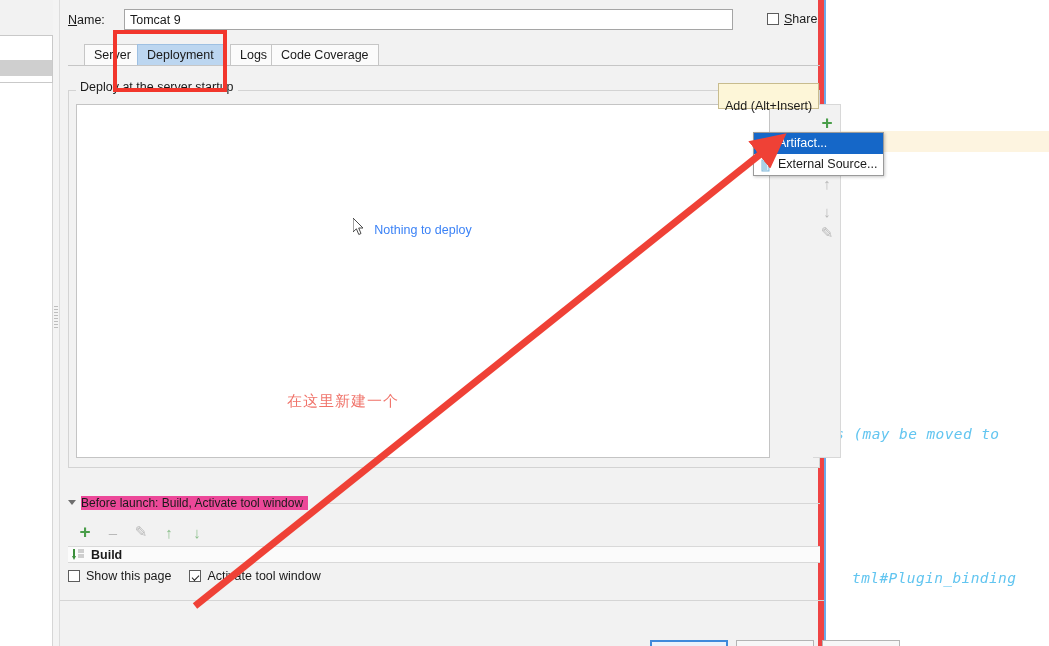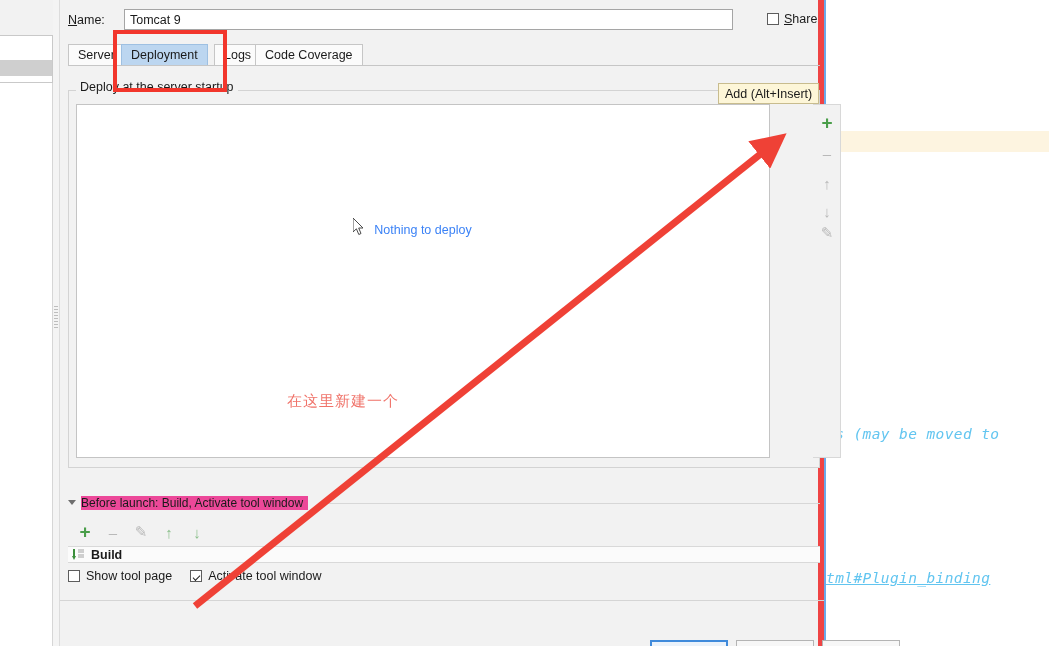--- a/index.html
+++ b/index.html
@@ -30,21 +30,21 @@
   .code-line {
     position: absolute;
     font-family: "DejaVu Sans Mono", monospace;
     font-style: italic;
     font-size: 14.5px;
     color: #62c5f0;
     white-space: pre;
     letter-spacing: 0.4px;
   }
   .code-line.l1 { left: 826px; top: 426px; }
-  .code-line.l2 { left: 826px; top: 570px; text-decoration: underline; }
+  .code-line.l2 { left: 852px; top: 570px; }
 
   
   .left-panel-bg { position: absolute; left: 0; top: 0; width: 60px; height: 646px; background: #f2f2f2; }
   .left-panel-card {
     position: absolute; left: 0px; top: 35px; width: 53px; height: 48px;
     background: #ffffff; border: 1px solid #c9c9c9; border-left: none;
   }
   .left-panel-row {
     position: absolute; left: 0px; top: 60px; width: 52px; height: 16px;
     background: #cfcfcf;
@@ -85,21 +85,21 @@
     display: inline-block; position: relative;
   }
   .cbx.checked::after {
     content: ""; position: absolute; left: 2px; top: 4px; width: 6px; height: 3px;
     border-left: 1.6px solid #222; border-bottom: 1.6px solid #222;
     transform: rotate(-45deg);
   }
   .share-label { font-size: 12.5px; }
 
   
-  .tabstrip { position: absolute; left: 8px; top: 44px; width: 752px; height: 22px; }
+  .tabstrip { position: absolute; left: 24px; top: 44px; width: 752px; height: 22px; }
   .tab {
     position: absolute; top: 0; height: 22px; line-height: 21px;
     padding: 0 9px; font-size: 12.5px; color: #1a1a1a;
     background: #fbfbfb; border: 1px solid #c6c6c6; border-bottom: none;
     cursor: default; white-space: nowrap;
   }
   .tab.active { background: #bcd6f0; border-color: #9ec0e2; font-weight: normal; }
 
   .tabline {
     position: absolute; left: 8px; top: 65px; width: 752px; height: 1px; background: #c6c6c6;
@@ -141,21 +141,21 @@
   }
   .tb-btn.plus { color: #4a9e4a; font-size: 19px; font-weight: bold; top: 8px; }
   .tb-btn.minus { top: 38px; }
   .tb-btn.up { top: 68px; }
   .tb-btn.down { top: 96px; }
   .tb-btn.edit { top: 118px; }
 
   
   .tooltip {
     position: absolute; left: 658px; top: 83px; height: 21px; line-height: 20px;
-    padding: 0 6px; background: #fdf6d8; border: 1px solid #c8bc8e;
+    padding: 12px 6px; background: #fdf6d8; border: 1px solid #c8bc8e;
     font-size: 12.5px; color: #1a1a1a; white-space: nowrap; z-index: 20;
   }
 
   
   .popup {
     position: absolute; left: 693px; top: 132px; width: 131px;
     background: #ffffff; border: 1px solid #9a9a9a;
     box-shadow: 1px 1px 3px rgba(0,0,0,0.22); z-index: 25;
   }
   .popup-item {
@@ -283,20 +283,41 @@
     <div class="list-toolbar">
       <div class="tb-btn plus">+</div>
       <div class="tb-btn minus">–</div>
       <div class="tb-btn up">↑</div>
       <div class="tb-btn down">↓</div>
       <div class="tb-btn edit">✎</div>
     </div>
 
     <div class="tooltip">Add (Alt+Insert)</div>
 
+    <div class="popup">
+      <div class="popup-item selected">
+        <span class="pi-icon">
+          <svg width="13" height="13" viewBox="0 0 13 13">
+            <polygon points="6.5,1 9.5,4 6.5,7 3.5,4" fill="#8fb8e8"></polygon>
+            <polygon points="6.5,6 9.5,9 6.5,12 3.5,9" fill="#6fa3dd"></polygon>
+          </svg>
+        </span>
+        <span>Artifact...</span>
+      </div>
+      <div class="popup-item">
+        <span class="pi-icon">
+          <svg width="13" height="13" viewBox="0 0 13 13">
+            <rect x="3" y="1" width="7" height="11" fill="#d8ecf8" stroke="#7fb6d8"></rect>
+            <line x1="5" y1="2" x2="5" y2="11" stroke="#7fb6d8"></line>
+            <line x1="7" y1="2" x2="7" y2="11" stroke="#7fb6d8"></line>
+          </svg>
+        </span>
+        <span>External Source...</span>
+      </div>
+    </div>
 
     <div class="before-launch">
       <div class="bl-header">
         <span class="bl-arrow"></span>
         <span class="bl-title">Before launch: Build, Activate tool window</span>
         <span class="bl-rule"></span>
       </div>
     </div>
 
     <div class="bl-toolbar">
@@ -314,21 +335,21 @@
           <polygon points="1,8 5,8 3,12" fill="#3c8f3c"></polygon>
           <rect x="7" y="1" width="6" height="4" fill="#cfcfcf"></rect>
           <rect x="7" y="6" width="6" height="4" fill="#cfcfcf"></rect>
         </svg>
       </span>
       <span class="bl-build-label">Build</span>
     </div>
 
     <div class="bl-checks">
       <span class="cbx"></span>
-      <span class="lbl">Show tool page</span>
+      <span class="lbl">Show this page</span>
       <span class="gap2"></span>
       <span class="cbx checked"></span>
       <span class="lbl">Activate tool window</span>
     </div>
 
     <div class="warn-sep"></div>
 
     <div class="btm-btn ok"></div>
     <div class="btm-btn cancel"></div>
     <div class="btm-btn apply"></div>

